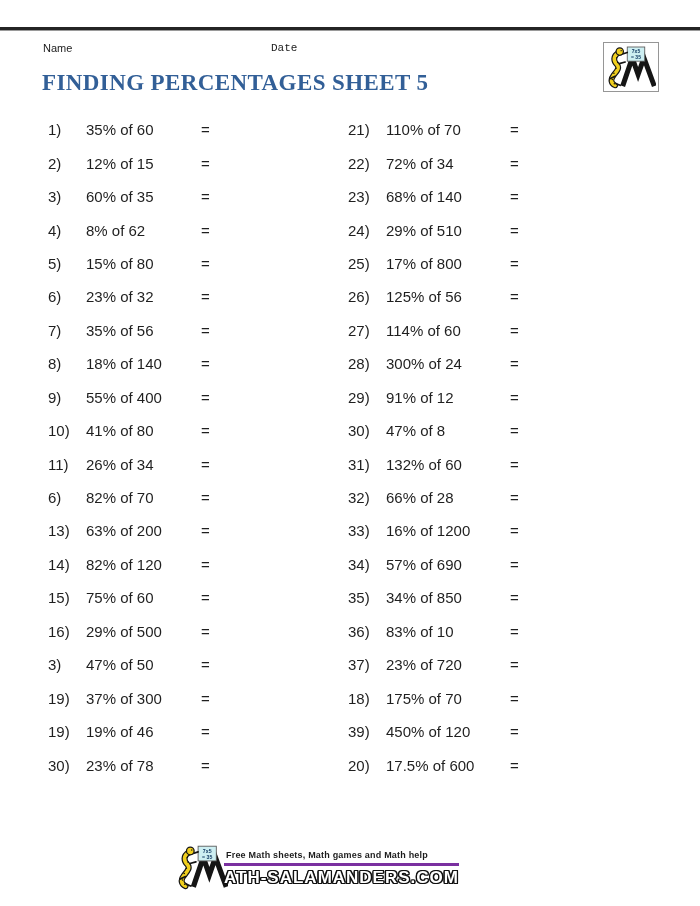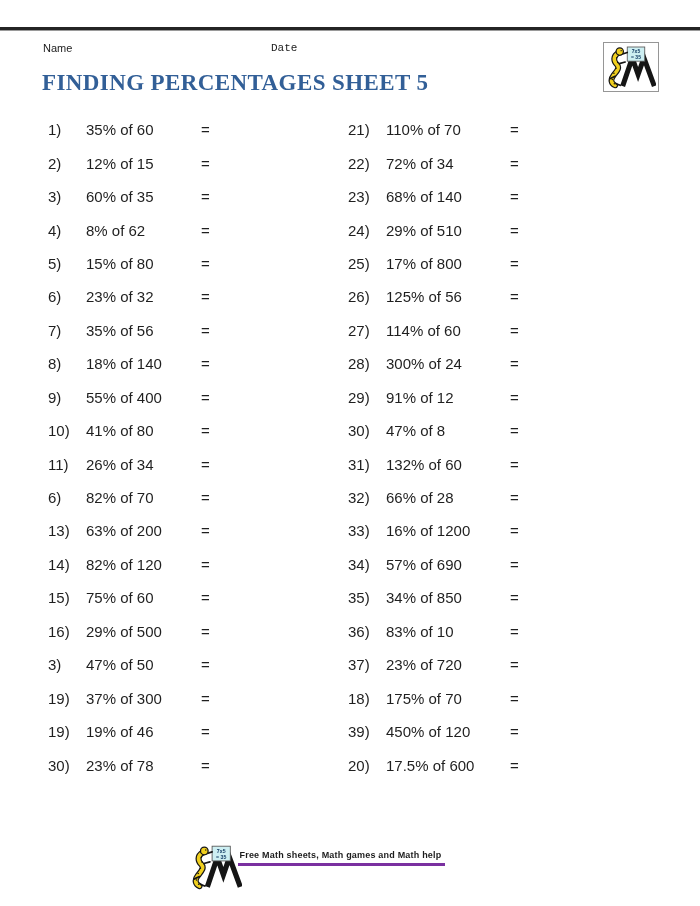--- a/index.html
+++ b/index.html
@@ -346,14 +346,15 @@
   </div>
 
 <div class="footer">
   <div class="footer-logo">
     <svg>
         <use href="#sala-logo"></use>
       </svg>
   </div>
   <div class="footer-text">
     <span class="tagline">Free Math sheets, Math games and Math help</span>
+    <span class="wordmark">ATH-SALAMANDERS.COM</span>
   </div>
 </div>
 
 </body></html>

